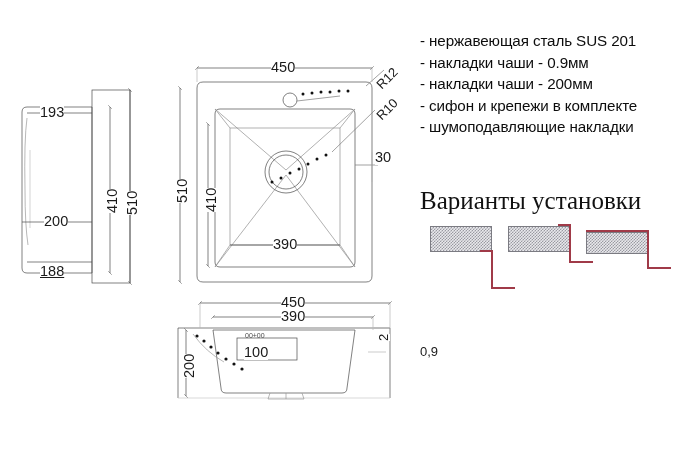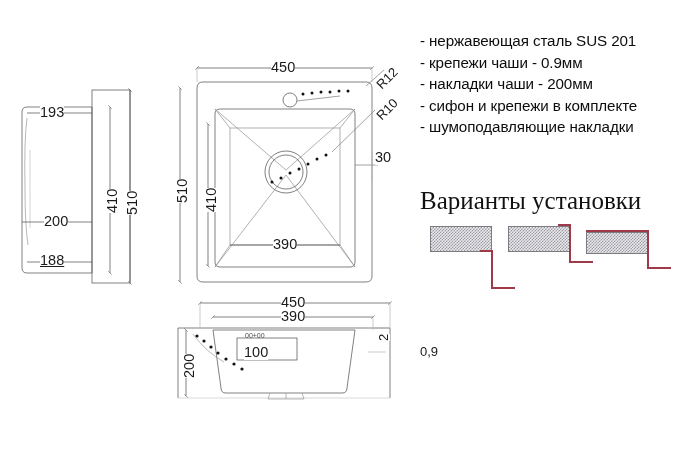--- a/index.html
+++ b/index.html
@@ -202,21 +202,21 @@
 
       <line x1="186" y1="330" x2="186" y2="396" marker-start="url(#tick)" marker-end="url(#tick)"></line>
 
       <line x1="374" y1="328" x2="390" y2="328" stroke="#b5b5b5"></line>
       <line x1="368" y1="352" x2="386" y2="352" stroke="#b5b5b5"></line>
     </g>
   </svg>
 
   <div id="spec-list">
     <div class="spec-line">- нержавеющая сталь SUS 201</div>
-    <div class="spec-line">- крепежи чаши - 0.9мм</div>
+    <div class="spec-line">- накладки чаши - 0.9мм</div>
     <div class="spec-line">- накладки чаши - 200мм</div>
     <div class="spec-line">- сифон и крепежи в комплекте</div>
     <div class="spec-line">- шумоподавляющие накладки</div>
   </div>
 
   <div id="variants-heading">Варианты установки</div>
 
   <div class="variant">
     <div class="variant-block" style="left:430px; top:226px; width:62px; height:26px;"></div>
     <svg class="svg-layer">
@@ -239,21 +239,21 @@
     <div class="variant-block" style="left:586px; top:232px; width:62px; height:22px;"></div>
     <svg class="svg-layer">
       <g stroke="#a03a48" fill="none" stroke-width="2">
         <path d="M586,231 L648,231 L648,268 L671,268"></path>
       </g>
     </svg>
   </div>
 
   <div class="dim s15" style="left:40px; top:105px;">193</div>
   <div class="dim s15" style="left:44px; top:214px;">200</div>
-  <div class="dim s15" style="left:40px; top:253px;text-decoration:underline;">188</div>
+  <div class="dim s15" style="left:40px; top:264px;text-decoration:underline;">188</div>
   <div class="dim s15 rot90" style="left:105px; top:213px;">410</div>
   <div class="dim s15 rot90" style="left:125px; top:215px;">510</div>
 
   <div class="dim s15" style="left:271px; top:60px;">450</div>
   <div class="dim s15 rot90" style="left:175px; top:203px;">510</div>
   <div class="dim s15 rot90" style="left:204px; top:212px;">410</div>
   <div class="dim s15" style="left:273px; top:237px;">390</div>
   <div class="dim s15" style="left:375px; top:150px;">30</div>
   <div class="dim s13 rot45" style="left:374px; top:82px;">R12</div>
   <div class="dim s13 rot45" style="left:374px; top:113px;">R10</div>

